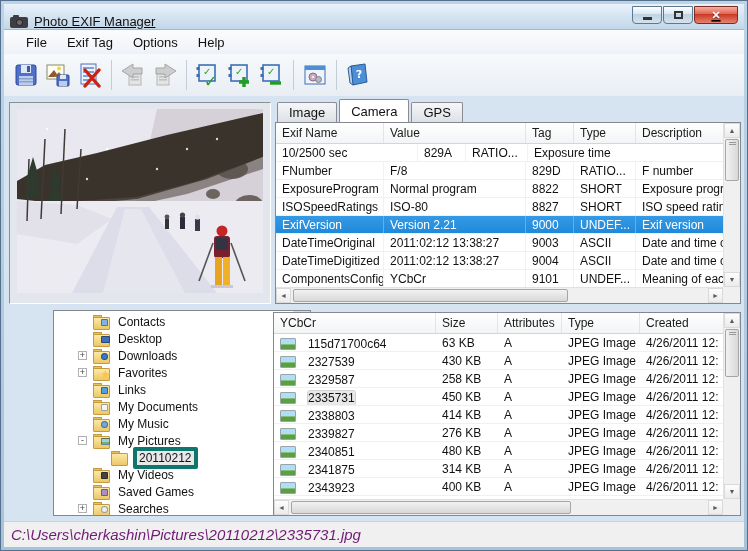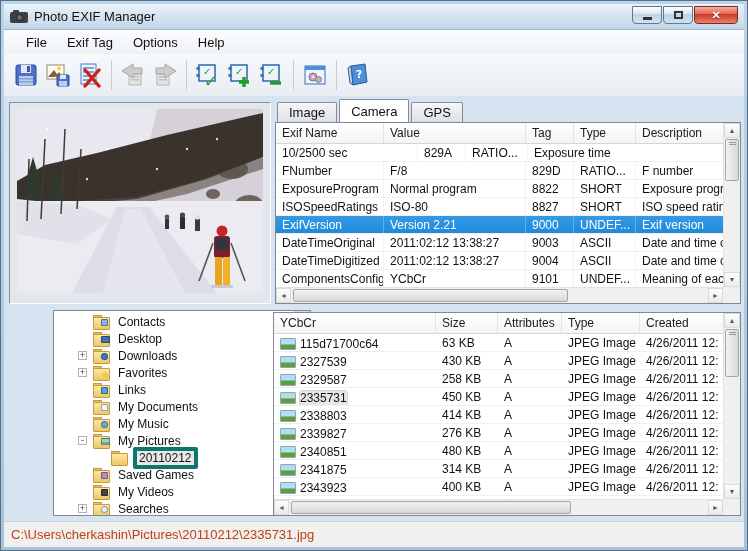--- a/index.html
+++ b/index.html
@@ -12,21 +12,21 @@
     background:linear-gradient(#bdd4e7,#a7c3da);
     border:1px solid #54708c;
     padding:3px 3px 4px 3px;
   }
   .inner { position:relative; width:740px; height:543px; background:#d6e4f1; }
 
   
   .titlebar {
     position:absolute; left:0; top:0; width:740px; height:26px;
     background:linear-gradient(#e9f2fa,#d3e2f0 55%,#c3d7e9);
-    display:flex; align-items:center; border-bottom:1px solid #9fb9cf;
+    display:flex; align-items:flex-end; border-bottom:1px solid #9fb9cf;text-decoration:underline;
   }
   .app-icon { width:18px; height:15px; margin:0 6px 0 6px; position:relative; }
   .app-icon .cam-body { position:absolute; left:0; top:3px; width:18px; height:11px; background:#3d3d42; border-radius:2px; }
   .app-icon .cam-lens { position:absolute; left:6px; top:5px; width:7px; height:7px; background:#6a6a72; border:1px solid #222; border-radius:50%; }
   .app-icon .cam-top  { position:absolute; left:3px; top:1px; width:6px; height:3px; background:#3d3d42; border-radius:1px; }
   .title-text { font-size:13px; color:#111; }
   .win-buttons { margin-left:auto; display:flex; gap:1px; padding-right:6px; align-self:flex-start; margin-top:2px; }
   .win-btn {
     width:30px; height:18px; border:1px solid #5d7a93; border-radius:0 0 4px 4px;
     background:linear-gradient(#fdfeff,#d9e6f0 45%,#bfd3e3 46%,#d2e2ee);
@@ -130,30 +130,30 @@
   .tree-label { font-size:12px; color:#111; padding:1px 3px; white-space:nowrap; }
   .tree-item.selected .tree-label { background:#e8e8e8; border:4px solid #0f766e; border-radius:2px; padding:0 2px; }
 
   
   .filepanel {
     position:absolute; left:269px; top:216px; width:468px; height:204px;
     background:#fff; border:1px solid #828790; overflow:hidden;
   }
   .files .c0{width:162px;} .files .c1{width:62px;} .files .c2{width:64px;} .files .c3{width:78px;} .files .c4{flex:1; border-right:none;}
   .files .g-cell { border-right:none; }
-  .name-cell { display:flex; align-items:center; gap:4px; }
+  .name-cell { display:flex; align-items:center; gap:12px; }
   .file-ico { width:16px; height:12px; flex:none; border:1px solid #9aa3ad; background:linear-gradient(#aee0f5 45%, #e8f4e2 46%, #5a9e46 60%); border-radius:1px; }
   .files .g-row.selected .name-text { background:#e8e8e8; outline:1px solid #d2d2d2; border-radius:2px; }
 
   
   .statusbar {
     position:absolute; left:0; bottom:0; width:740px; height:26px;
     background:#f0f0f0; border-top:1px solid #d0d0d0; display:flex; align-items:center; padding-left:7px;
   }
-  .status-text { font-size:13px; color:#c2410c; }
+  .status-text { font-size:15px; color:#701a75;font-style:italic; }
 
   svg text { font-family:"DejaVu Sans", sans-serif; }
 </style>
 </head>
 <body>
 
 <div class="frame">
   <div class="inner">
 
     <div class="titlebar">
@@ -489,33 +489,33 @@
               <span class="tree-ico">
                 <span class="badge"></span>
               </span>
               <span class="tree-label">My Pictures</span>
             </div>
             <div class="tree-item selected ti-folder" style="padding-left: 42px;">
               <span class="expander" style="visibility: hidden;"></span>
               <span class="tree-ico"></span>
               <span class="tree-label">20110212</span>
             </div>
+            <div class="tree-item ti-videos">
+              <span class="expander" style="visibility: hidden;"></span>
+              <span class="tree-ico">
+                <span class="badge"></span>
+              </span>
+              <span class="tree-label">My Videos</span>
+            </div>
             <div class="tree-item ti-savedgames">
               <span class="expander" style="visibility: hidden;"></span>
               <span class="tree-ico">
                 <span class="badge"></span>
               </span>
               <span class="tree-label">Saved Games</span>
-            </div>
-            <div class="tree-item ti-videos">
-              <span class="expander" style="visibility: hidden;"></span>
-              <span class="tree-ico">
-                <span class="badge"></span>
-              </span>
-              <span class="tree-label">My Videos</span>
             </div>
             <div class="tree-item ti-searches">
               <span class="expander">+</span>
               <span class="tree-ico">
                 <span class="badge"></span>
               </span>
               <span class="tree-label">Searches</span>
             </div>
           </div>
         <div class="vscroll">

